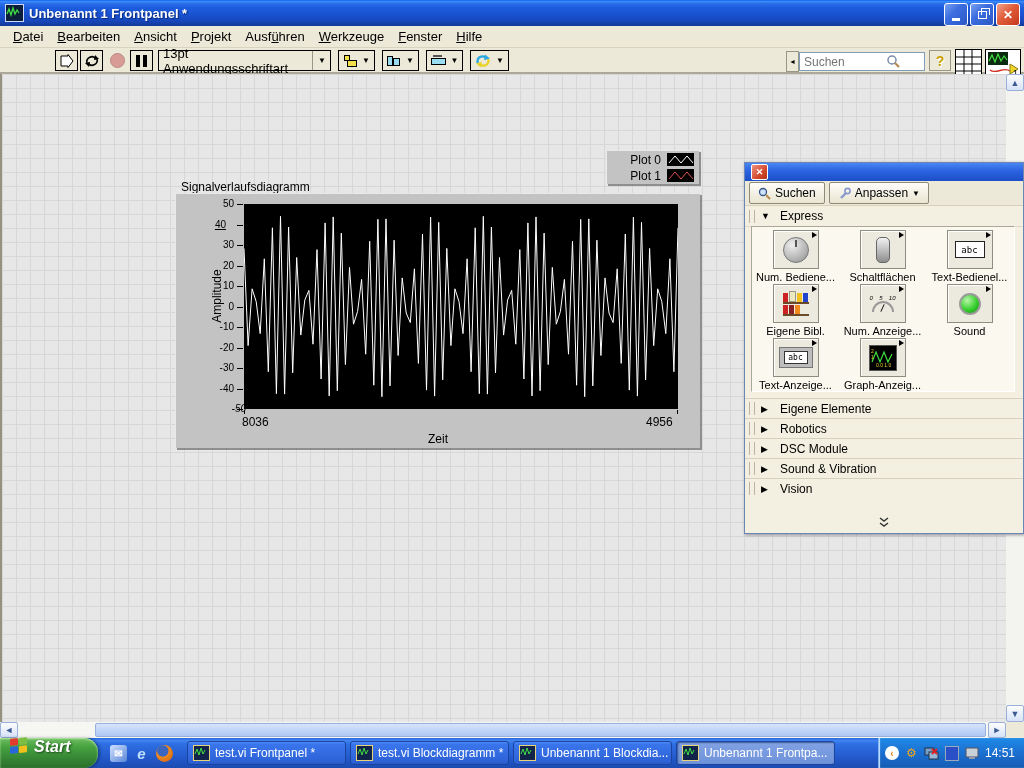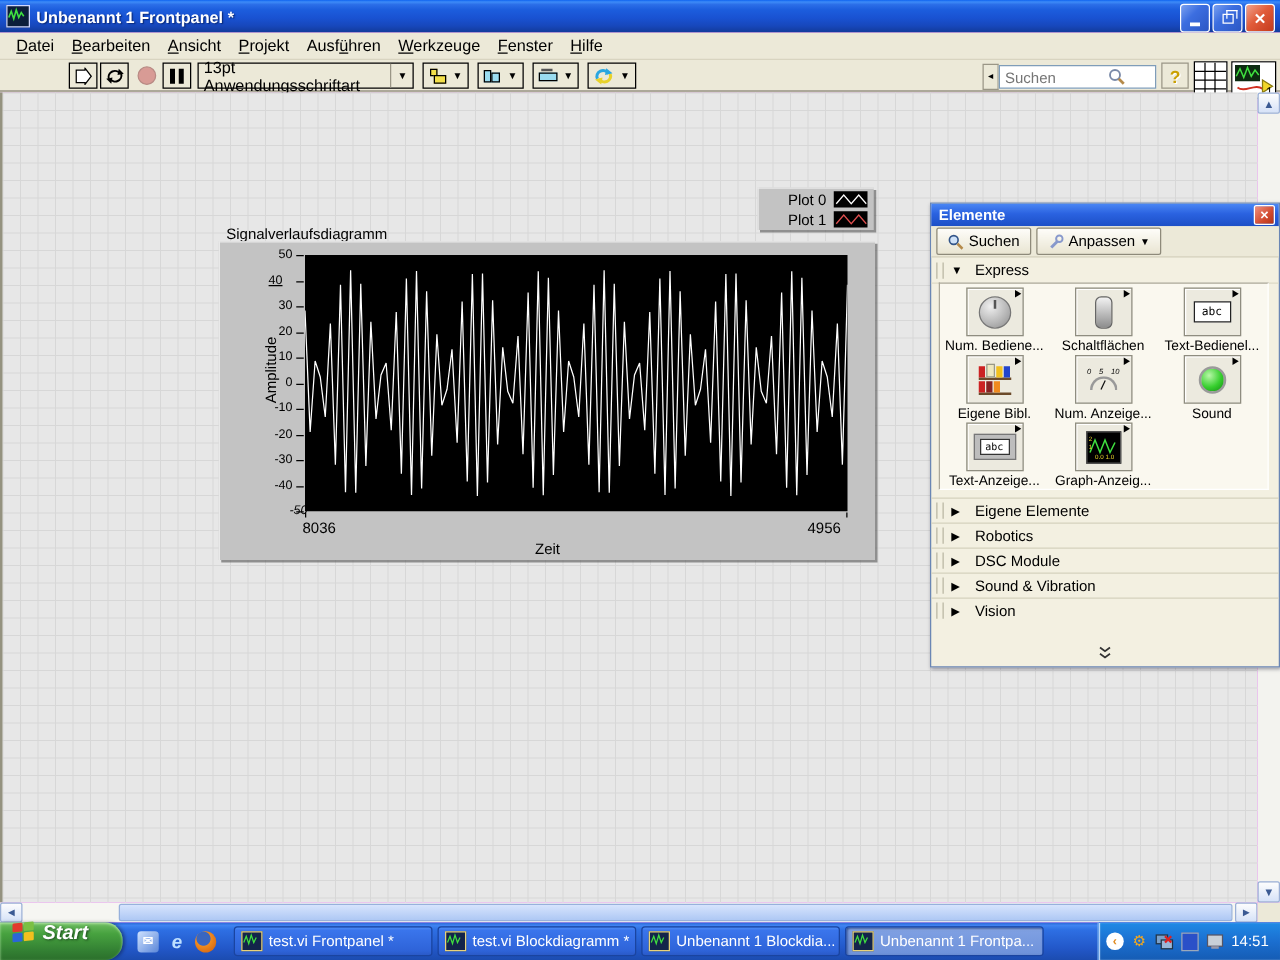--- a/index.html
+++ b/index.html
@@ -1,18 +1,18 @@
 <!DOCTYPE html>
 <html><head>
 <meta charset="utf-8">
 <style>
   html,body{margin:0;padding:0;background:#444;}
   #screen{position:relative;width:1024px;height:768px;overflow:hidden;
           font-family:"Liberation Sans",sans-serif;font-size:12px;color:#000;
-          background:#d946ef;user-select:none;}
+          background:#000000;user-select:none;}
   
   .titlebar{position:absolute;left:0;top:0;width:1024px;height:26px;
     background:linear-gradient(180deg,#0f63f0 0%,#3d8bf8 6%,#2b6ee8 14%,#1c5ddd 30%,#1952d2 55%,#1747bb 80%,#123a99 100%);
     display:flex;align-items:center;}
   .titlebar .appicon{width:17px;height:16px;margin:0 5px 0 5px;background:#0c1e3a;border:1px solid #cfd8ff;
     position:relative;flex:0 0 auto;}
   .titlebar .appicon svg{position:absolute;left:0;top:0;}
   .titlebar .title{color:#fff;font-weight:bold;font-size:13px;text-shadow:1px 1px 1px #0a2a7a;}
   .caption-buttons{position:absolute;right:4px;top:3px;display:flex;gap:2px;}
   .cap-btn{width:22px;height:21px;border:1px solid #fff;border-radius:3px;color:#fff;
@@ -338,21 +338,20 @@
   </div>
   <div class="hscroll">
     <span class="sb-btn" style="left:0;top:0;width:18px;height:16px;">◄</span>
     <span class="hthumb"></span>
     <span class="sb-btn" style="right:0;top:0;width:18px;height:16px;">►</span>
   </div>
   <div class="corner"></div>
 
   <div class="palette">
     <div class="pal-title">
-      <span class="t">Elemente</span>
       <span class="pal-close">✕</span>
     </div>
     <div class="pal-toolbar">
       <span class="pal-btn">
         <svg width="13" height="13">
           <circle cx="5" cy="5" r="3.5" fill="#cfe2f8" stroke="#335588" stroke-width="1.3"></circle>
           <line x1="8" y1="8" x2="12" y2="12" stroke="#b58a4a" stroke-width="2"></line>
         </svg>
         <span>Suchen</span>
       </span>

